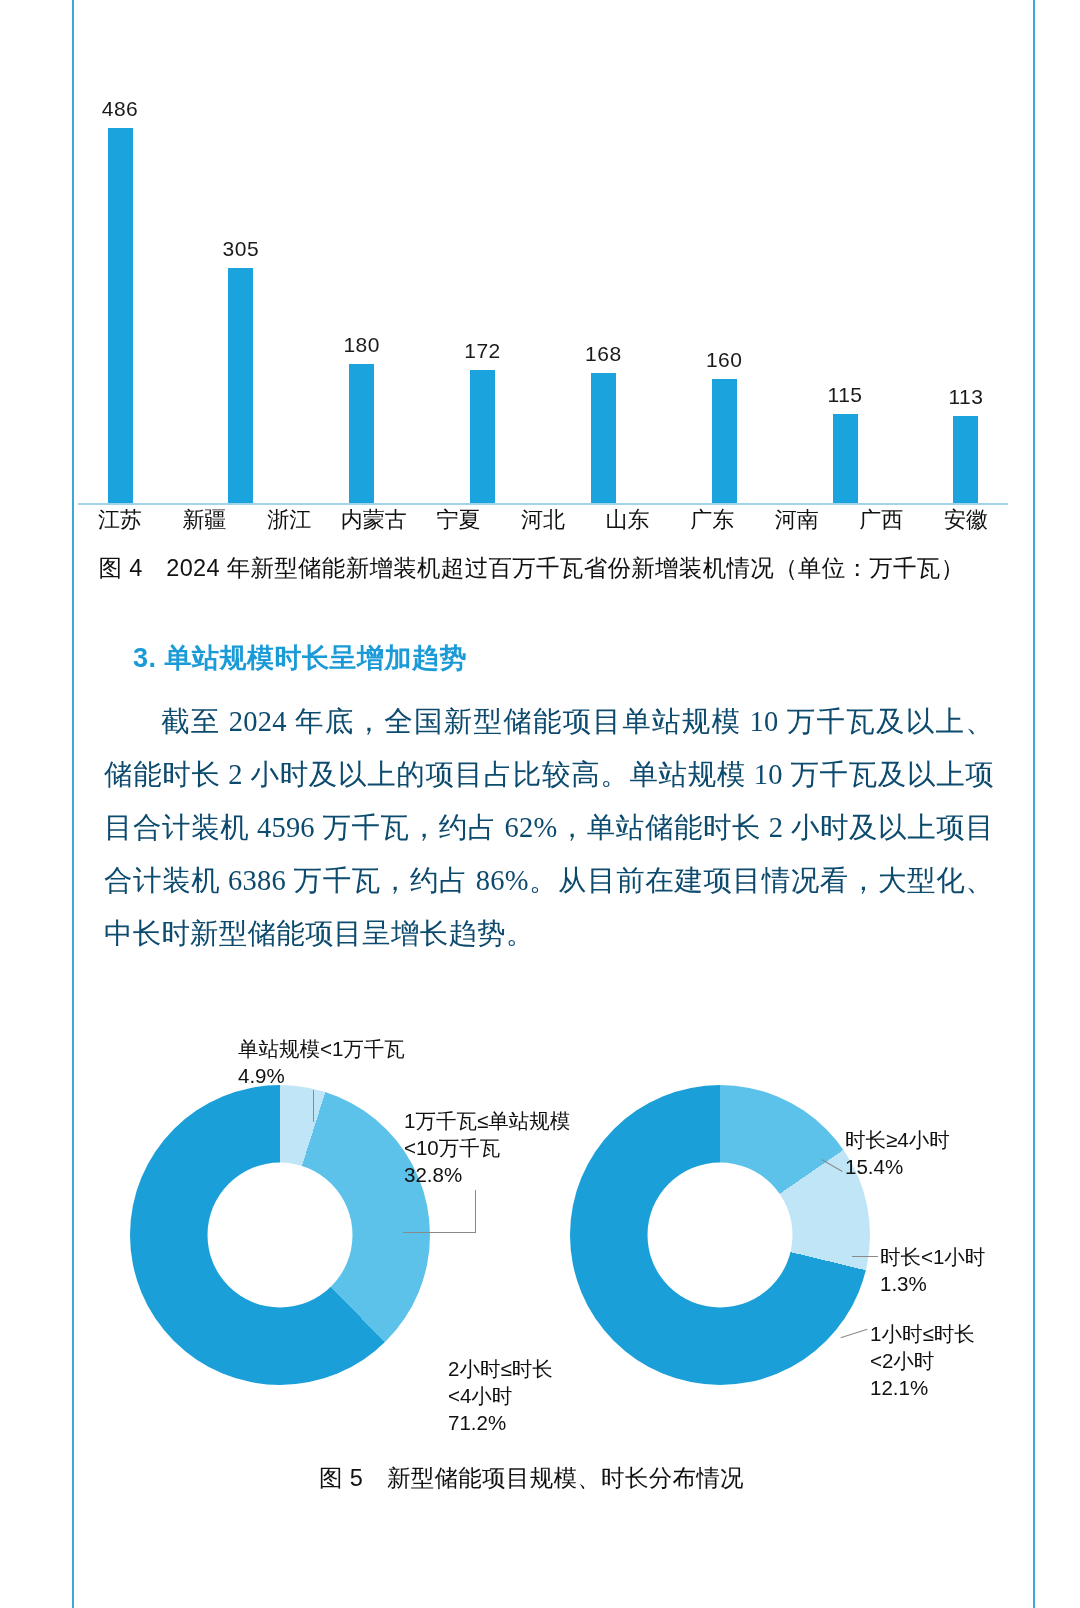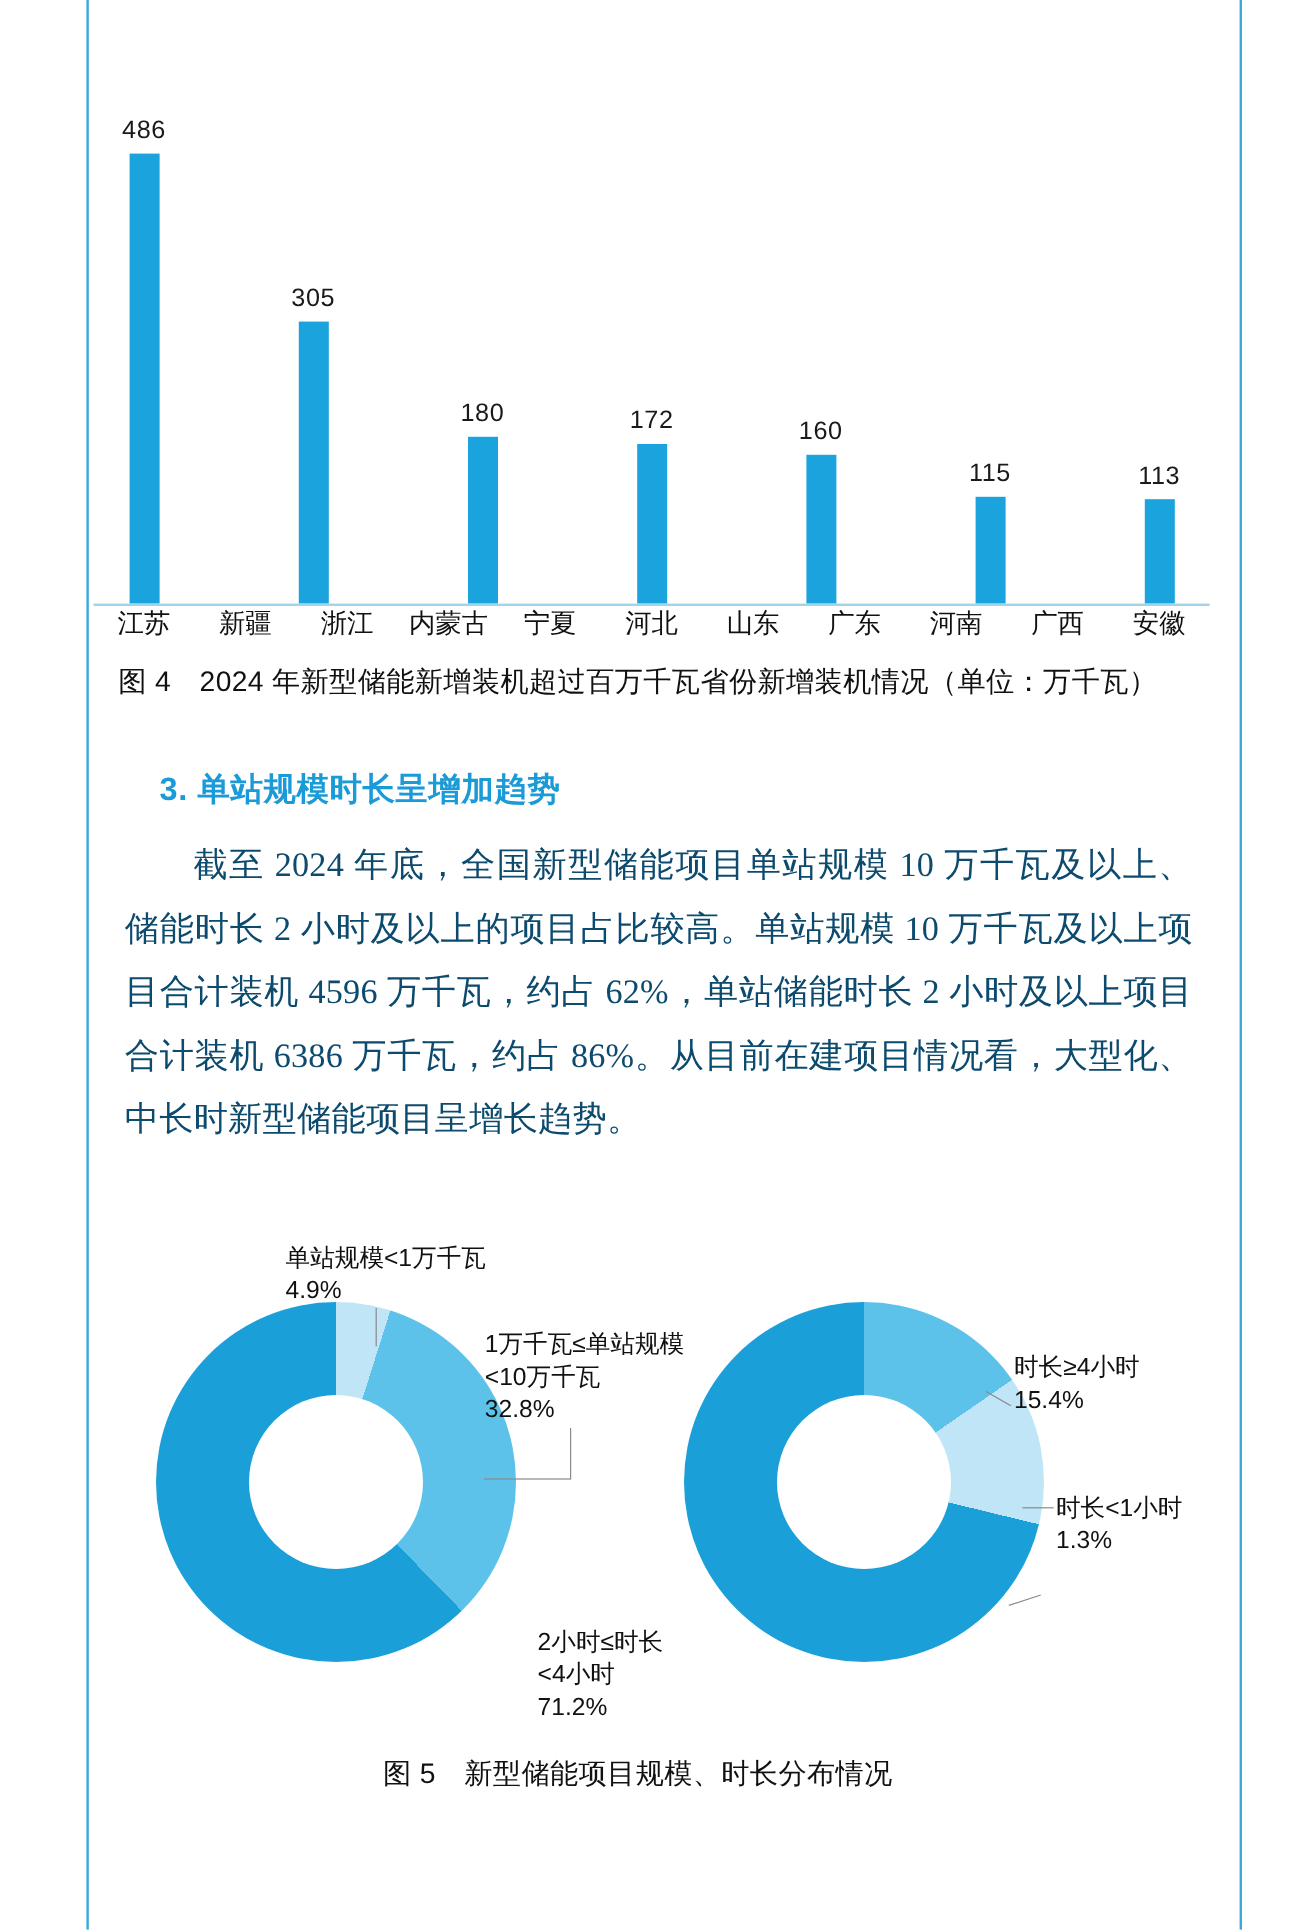--- a/index.html
+++ b/index.html
@@ -203,20 +203,24 @@
         <div class="bar-value">305</div>
         <div class="bar-rect" style="height:235px"></div>
       </div>
       <div class="bar-col">
         <div class="bar-value">180</div>
         <div class="bar-rect" style="height:139px"></div>
       </div>
       <div class="bar-col">
         <div class="bar-value">172</div>
         <div class="bar-rect" style="height:133px"></div>
+      </div>
+      <div class="bar-col">
+        <div class="bar-value">168</div>
+        <div class="bar-rect" style="height:130px"></div>
       </div>
       <div class="bar-col">
         <div class="bar-value">160</div>
         <div class="bar-rect" style="height:124px"></div>
       </div>
       <div class="bar-col">
         <div class="bar-value">115</div>
         <div class="bar-rect" style="height:89px"></div>
       </div>
       <div class="bar-col">
@@ -283,17 +287,22 @@
     <div>15.4%</div>
   </div>
   <div class="leader" style="left:820px; top:1165px; width:24px; transform:rotate(30deg);"></div>
 
   <div class="lbl" style="left:880px; top:1243px;">
     <div>时长&lt;1小时</div>
     <div>1.3%</div>
   </div>
   <div class="leader" style="left:852px; top:1256px; width:26px;"></div>
 
+  <div class="lbl" style="left:870px; top:1320px;">
+    <div>1小时≤时长</div>
+    <div>&lt;2小时</div>
+    <div>12.1%</div>
+  </div>
   <div class="leader" style="left:840px; top:1333px; width:28px; transform:rotate(-18deg);"></div>
 
   <div class="fig-caption" id="fig5-caption">图 5　新型储能项目规模、时长分布情况</div>
 
 </div>
 
 </body></html>

